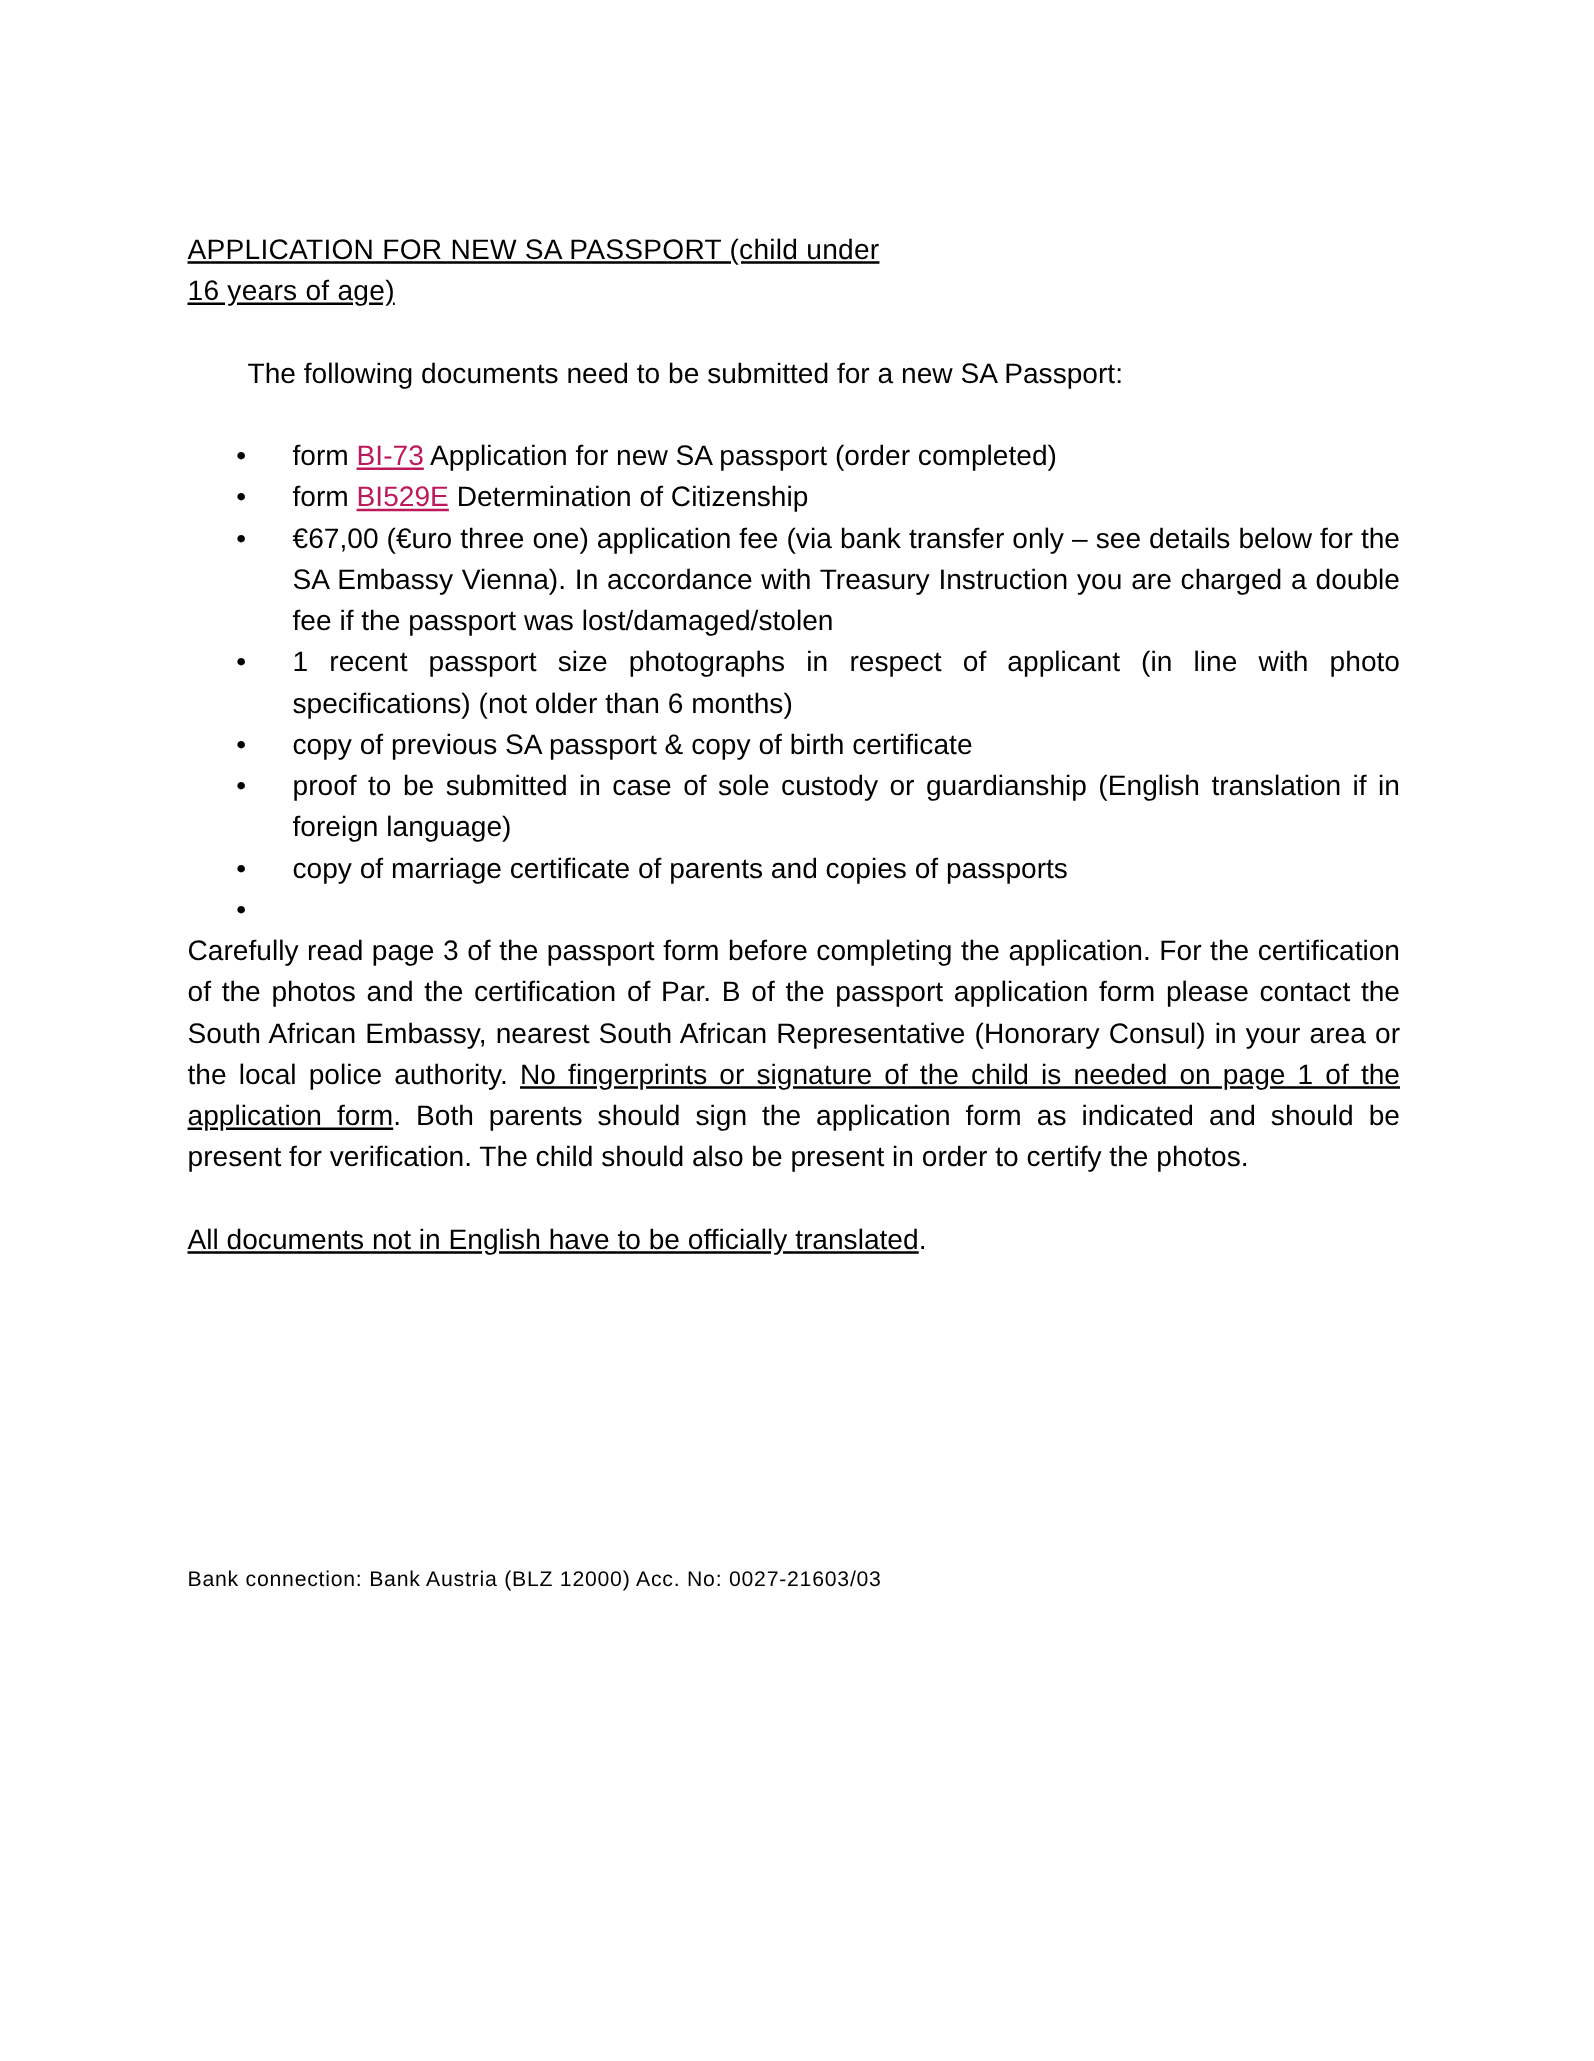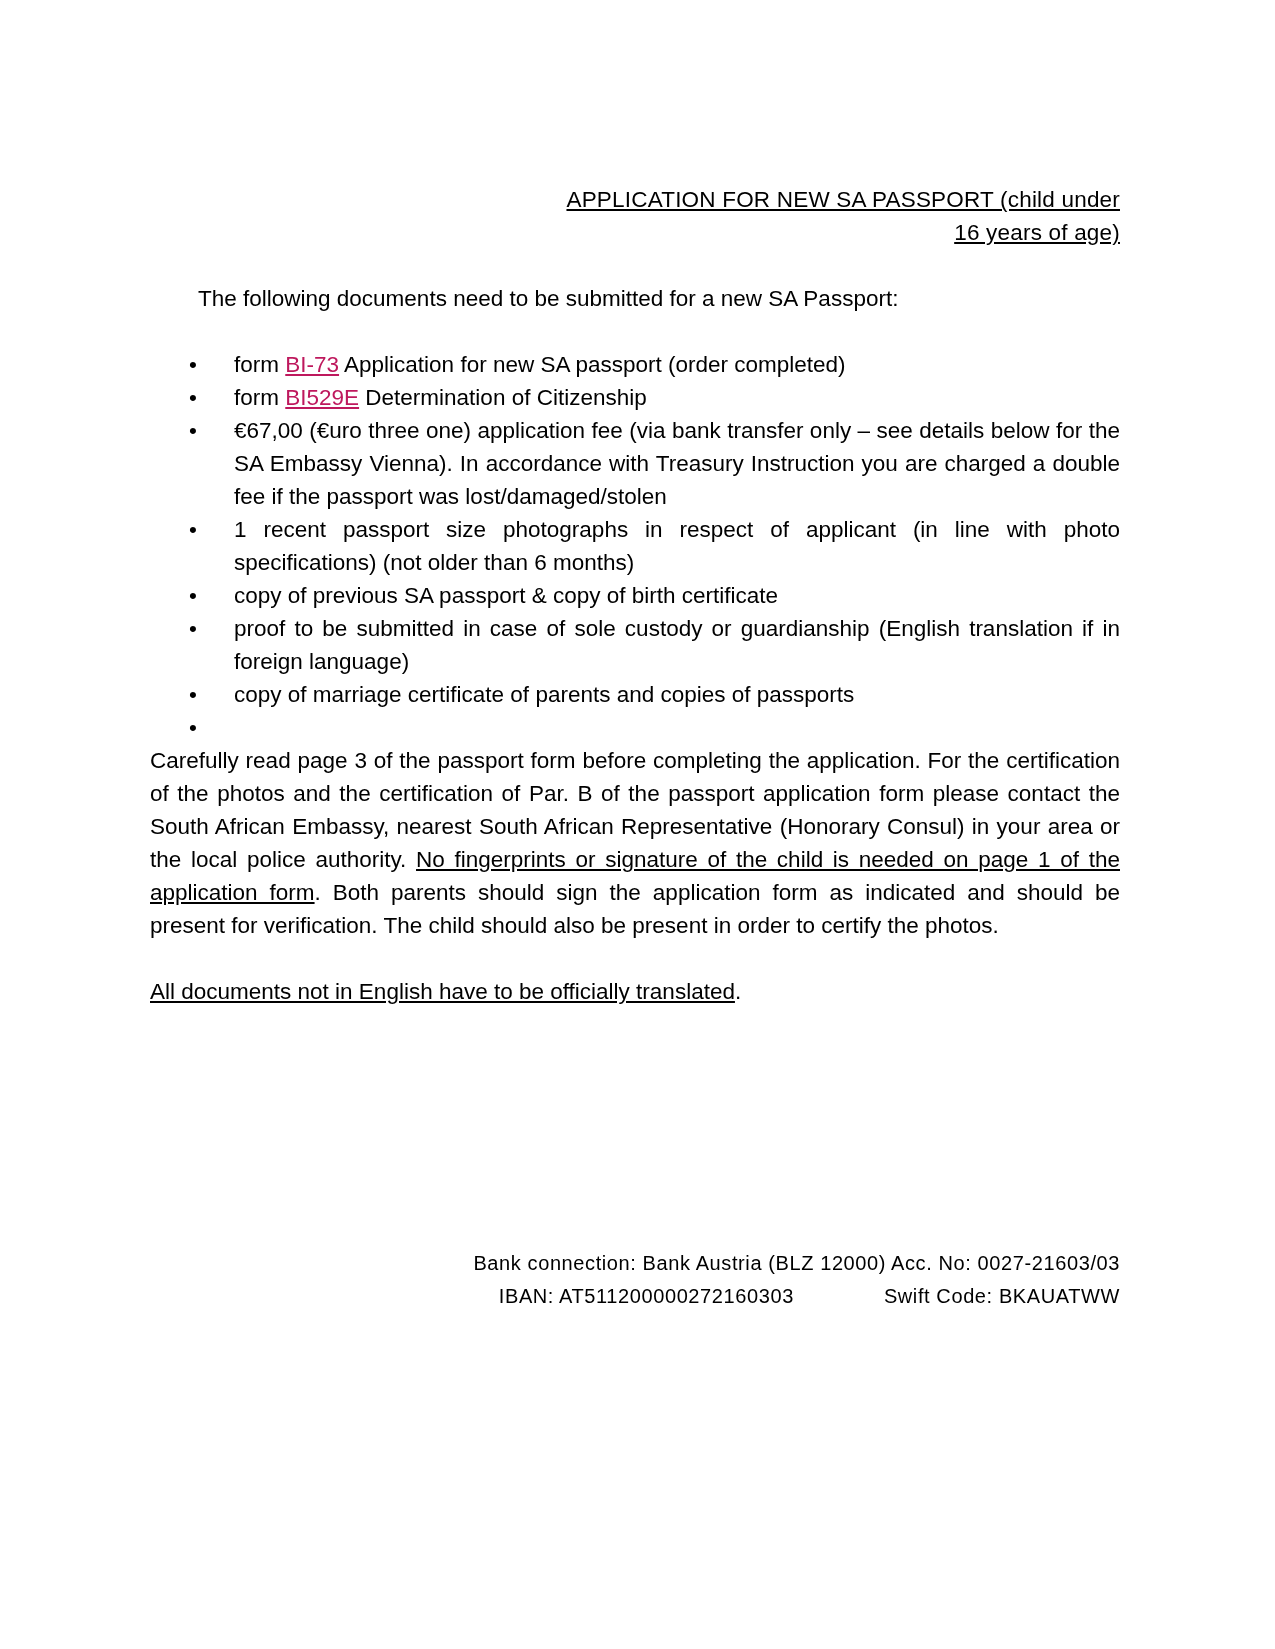--- a/index.html
+++ b/index.html
@@ -1,29 +1,29 @@
 <!DOCTYPE html>
 <html><head>
 <meta charset="utf-8">
 <style>
   html, body { margin: 0; padding: 0; background: #ffffff; }
   body { width: 1275px; height: 1649px; position: relative; overflow: hidden;
          font-family: "Liberation Sans", sans-serif; color: #000; }
   .page { position: absolute; left: 150px; top: 183px; width: 970px; font-size: 22.5px; line-height: 33px; }
-  .title { text-align: right; text-decoration: underline; margin: 0 0 33px 0; font-weight: normal; font-size: 22.5px; line-height: 33px; letter-spacing: 0.2px; }
+  .title { text-align: left; text-decoration: underline; margin: 0 0 33px 0; font-weight: normal; font-size: 22.5px; line-height: 33px; letter-spacing: 0.2px; }
   .title span { display: block; }
   p { margin: 0; }
   .intro { margin-bottom: 33px; margin-left: 48px; }
   ul.docs { list-style: none; margin: 0 0 33px 0; padding: 0; }
   ul.docs li { position: relative; padding-left: 84px; text-align: justify; }
   ul.docs li .bullet { position: absolute; left: 39px; top: 0; }
   a.link { color: #be185d; text-decoration: underline; }
   .para { text-align: justify; margin-bottom: 33px; }
   .u { text-decoration: underline; }
-  .bank { position: absolute; left: 150px; top: 1247px; width: 970px; text-align: right; font-size: 20px; line-height: 33px; letter-spacing: 0.6px; }
+  .bank { position: absolute; left: 150px; top: 1247px; width: 970px; text-align: left; font-size: 17px; line-height: 33px; letter-spacing: 0.6px; }
   .bank .row2 .gap { display: inline-block; width: 90px; }
 </style>
 </head>
 <body>
 
 <div class="page">
   <h1 class="title">
     <span>APPLICATION FOR NEW SA PASSPORT (child under </span>
     <span>16 years of age)</span>
   </h1>
@@ -58,16 +58,13 @@
   </ul>
 
   <p class="para"><span>Carefully read page 3 of the passport form before completing the application.  For the certification of the photos and the certification of Par. B of the passport application form please contact the South African Embassy, nearest South African Representative (Honorary Consul) in your area or the local police authority. </span><span class="u">No fingerprints or signature of the child is needed on page 1 of the application form</span><span>.  Both parents should sign the application form as indicated and should be present for verification.  The child should also be present in order to certify the photos.</span></p>
 
 
   <p class="para"><span class="u">All documents not in English have to be officially translated</span><span>.</span></p>
 </div>
 
 <div class="bank">
   <div>Bank connection:  Bank Austria (BLZ 12000) Acc. No:  0027-21603/03</div>
-  <div class="row2">
-    <span>IBAN: AT511200000272160303</span><span class="gap"></span><span>Swift Code: BKAUATWW</span>
-  </div>
 </div>
 
 </body></html>

